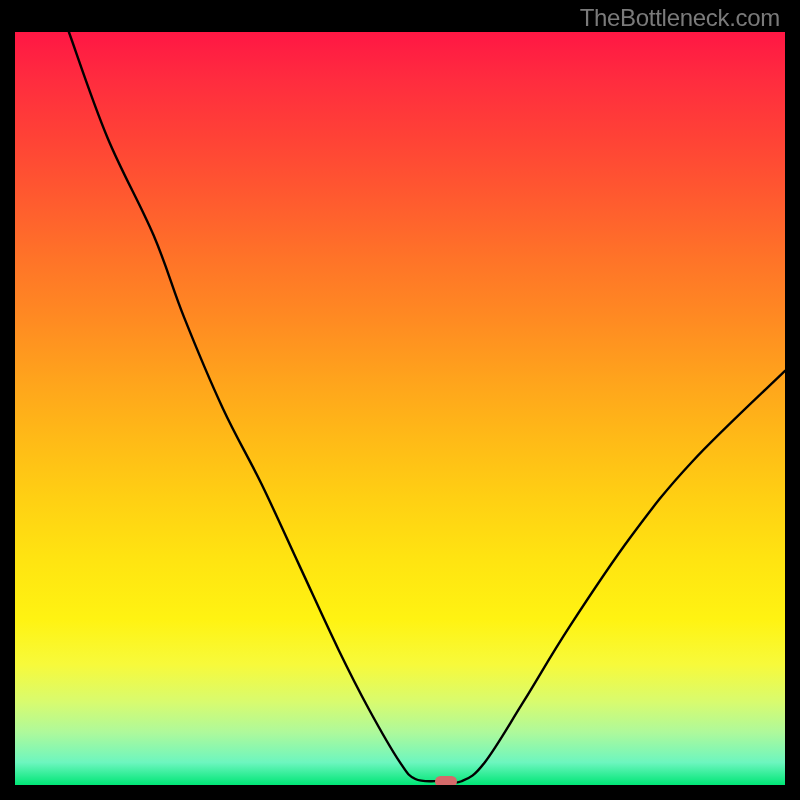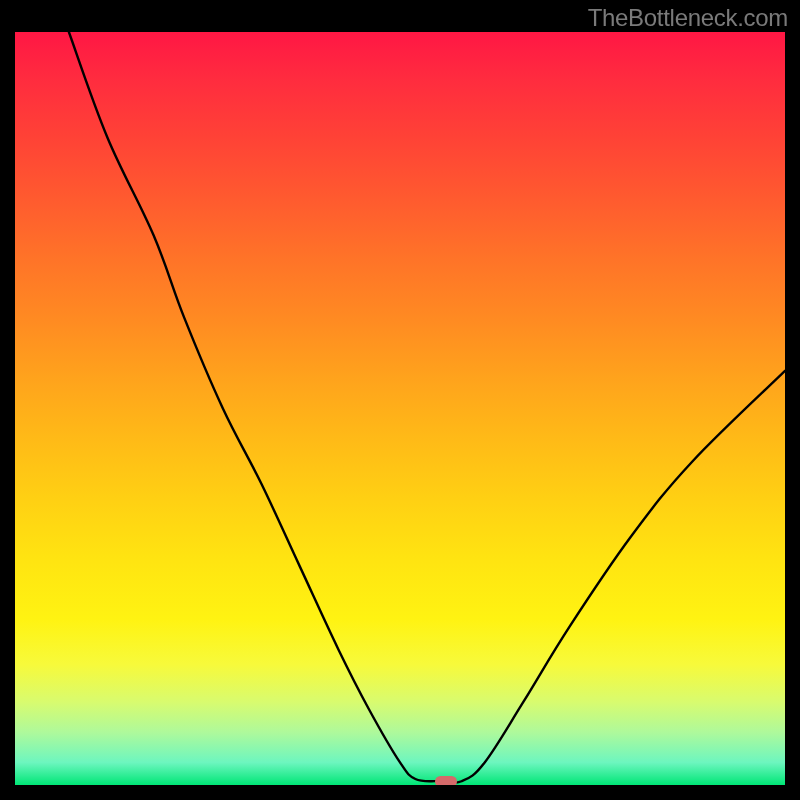--- a/index.html
+++ b/index.html
@@ -13,21 +13,21 @@
   }
   .container {
     position: relative;
     width: 800px;
     height: 800px;
     background: #000;
   }
   .attribution {
     position: absolute;
     top: 4px;
-    right: 12px;
+    right: 20px;
     color: #7a7a7a;
     font-size: 24px;
     font-weight: 500;
     z-index: 10;
     letter-spacing: -0.3px;
   }
   .plot-area {
     position: absolute;
     left: 15px;
     top: 32px;

